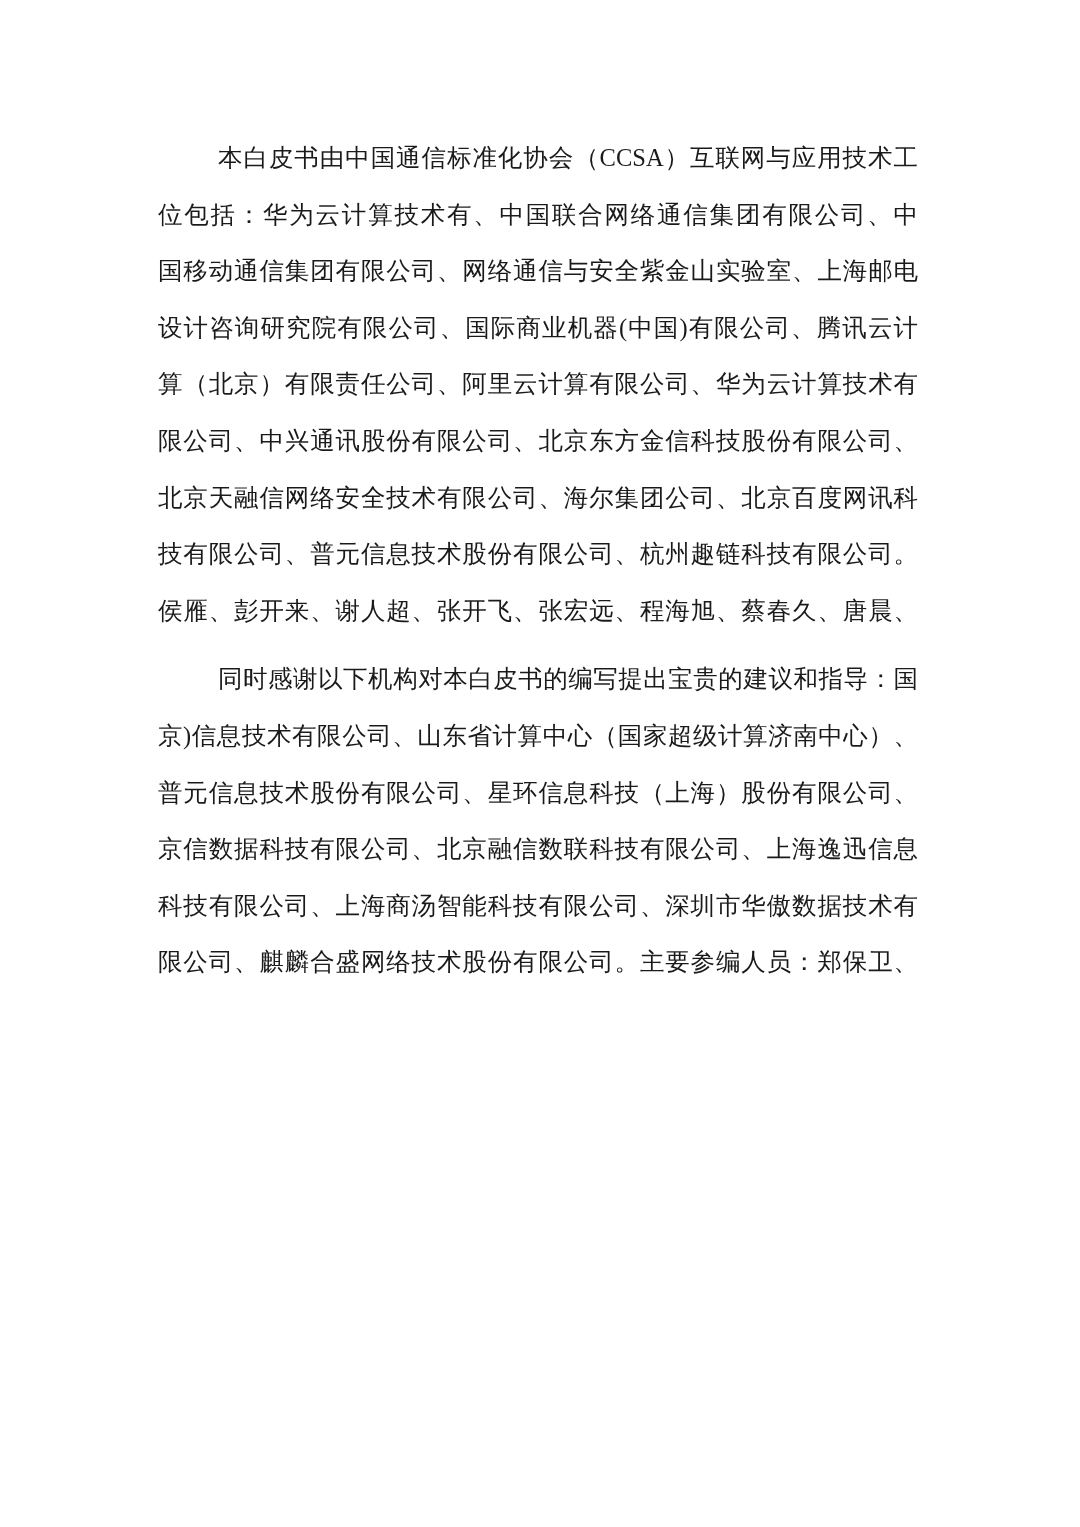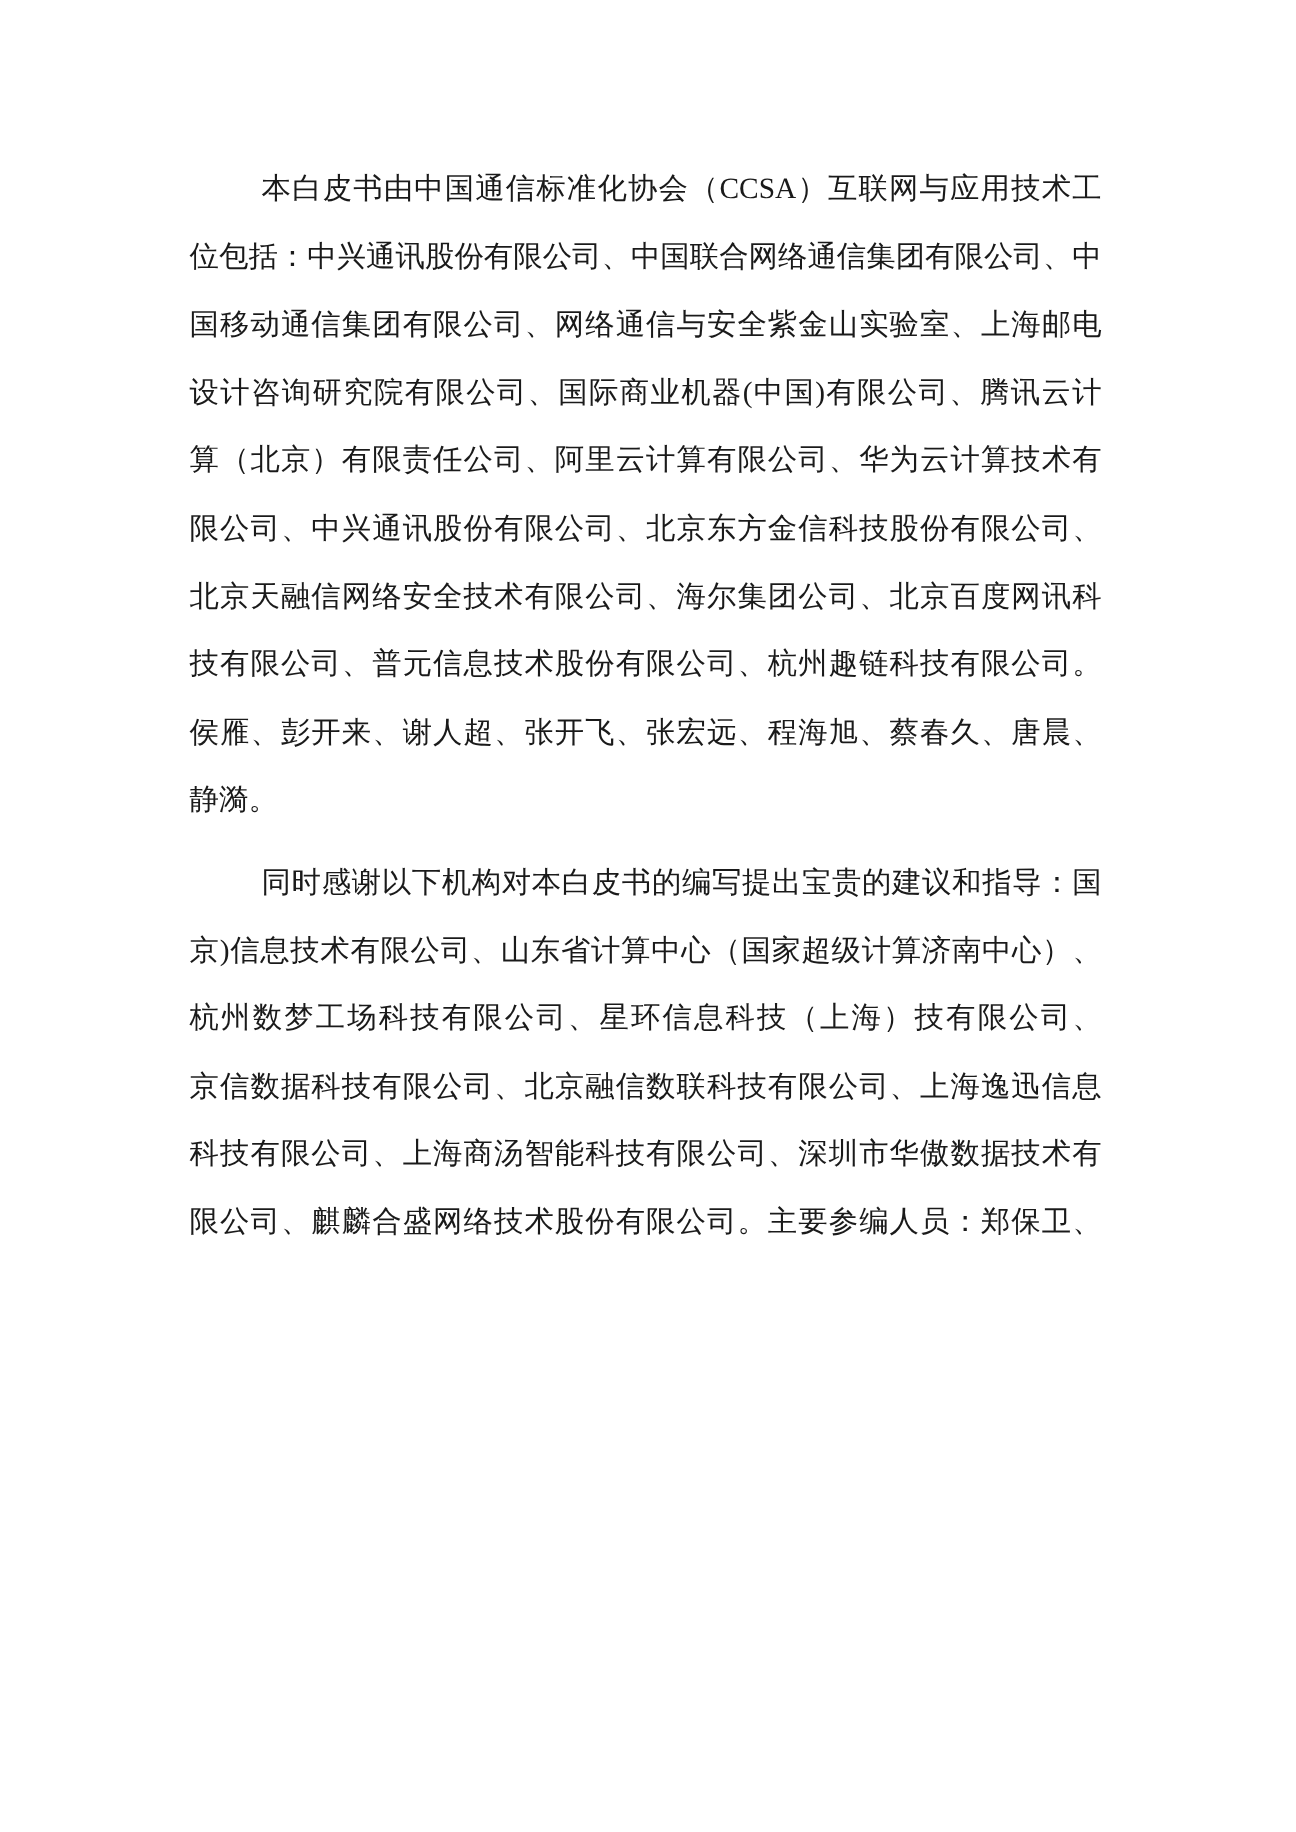--- a/index.html
+++ b/index.html
@@ -43,32 +43,31 @@
     text-align-last: left;
   }
 </style>
 </head>
 <body>
 
 <div class="page">
   <div class="text-block">
     <div class="para">
         <div class="line indent">本白皮书由中国通信标准化协会（CCSA）互联网与应用技术工</div>
-        <div class="line">位包括：中兴通讯股份有限公司、中国联合网络通信集团有限公司、中</div>
+        <div class="line">位包括：华为云计算技术有、中国联合网络通信集团有限公司、中</div>
         <div class="line">国移动通信集团有限公司、网络通信与安全紫金山实验室、上海邮电</div>
         <div class="line">设计咨询研究院有限公司、国际商业机器(中国)有限公司、腾讯云计</div>
         <div class="line">算（北京）有限责任公司、阿里云计算有限公司、华为云计算技术有</div>
         <div class="line">限公司、中兴通讯股份有限公司、北京东方金信科技股份有限公司、</div>
         <div class="line">北京天融信网络安全技术有限公司、海尔集团公司、北京百度网讯科</div>
         <div class="line">技有限公司、普元信息技术股份有限公司、杭州趣链科技有限公司。</div>
         <div class="line">侯雁、彭开来、谢人超、张开飞、张宏远、程海旭、蔡春久、唐晨、</div>
-        <div class="line short">静漪。</div>
       </div>
     <div class="para">
         <div class="line indent">同时感谢以下机构对本白皮书的编写提出宝贵的建议和指导：国</div>
         <div class="line">京)信息技术有限公司、山东省计算中心（国家超级计算济南中心）、</div>
-        <div class="line">杭州数梦工场科技有限公司、星环信息科技（上海）技有限公司、</div>
+        <div class="line">普元信息技术股份有限公司、星环信息科技（上海）股份有限公司、</div>
         <div class="line">京信数据科技有限公司、北京融信数联科技有限公司、上海逸迅信息</div>
         <div class="line">科技有限公司、上海商汤智能科技有限公司、深圳市华傲数据技术有</div>
         <div class="line">限公司、麒麟合盛网络技术股份有限公司。主要参编人员：郑保卫、</div>
       </div>
   </div>
 </div>
 
 </body></html>

